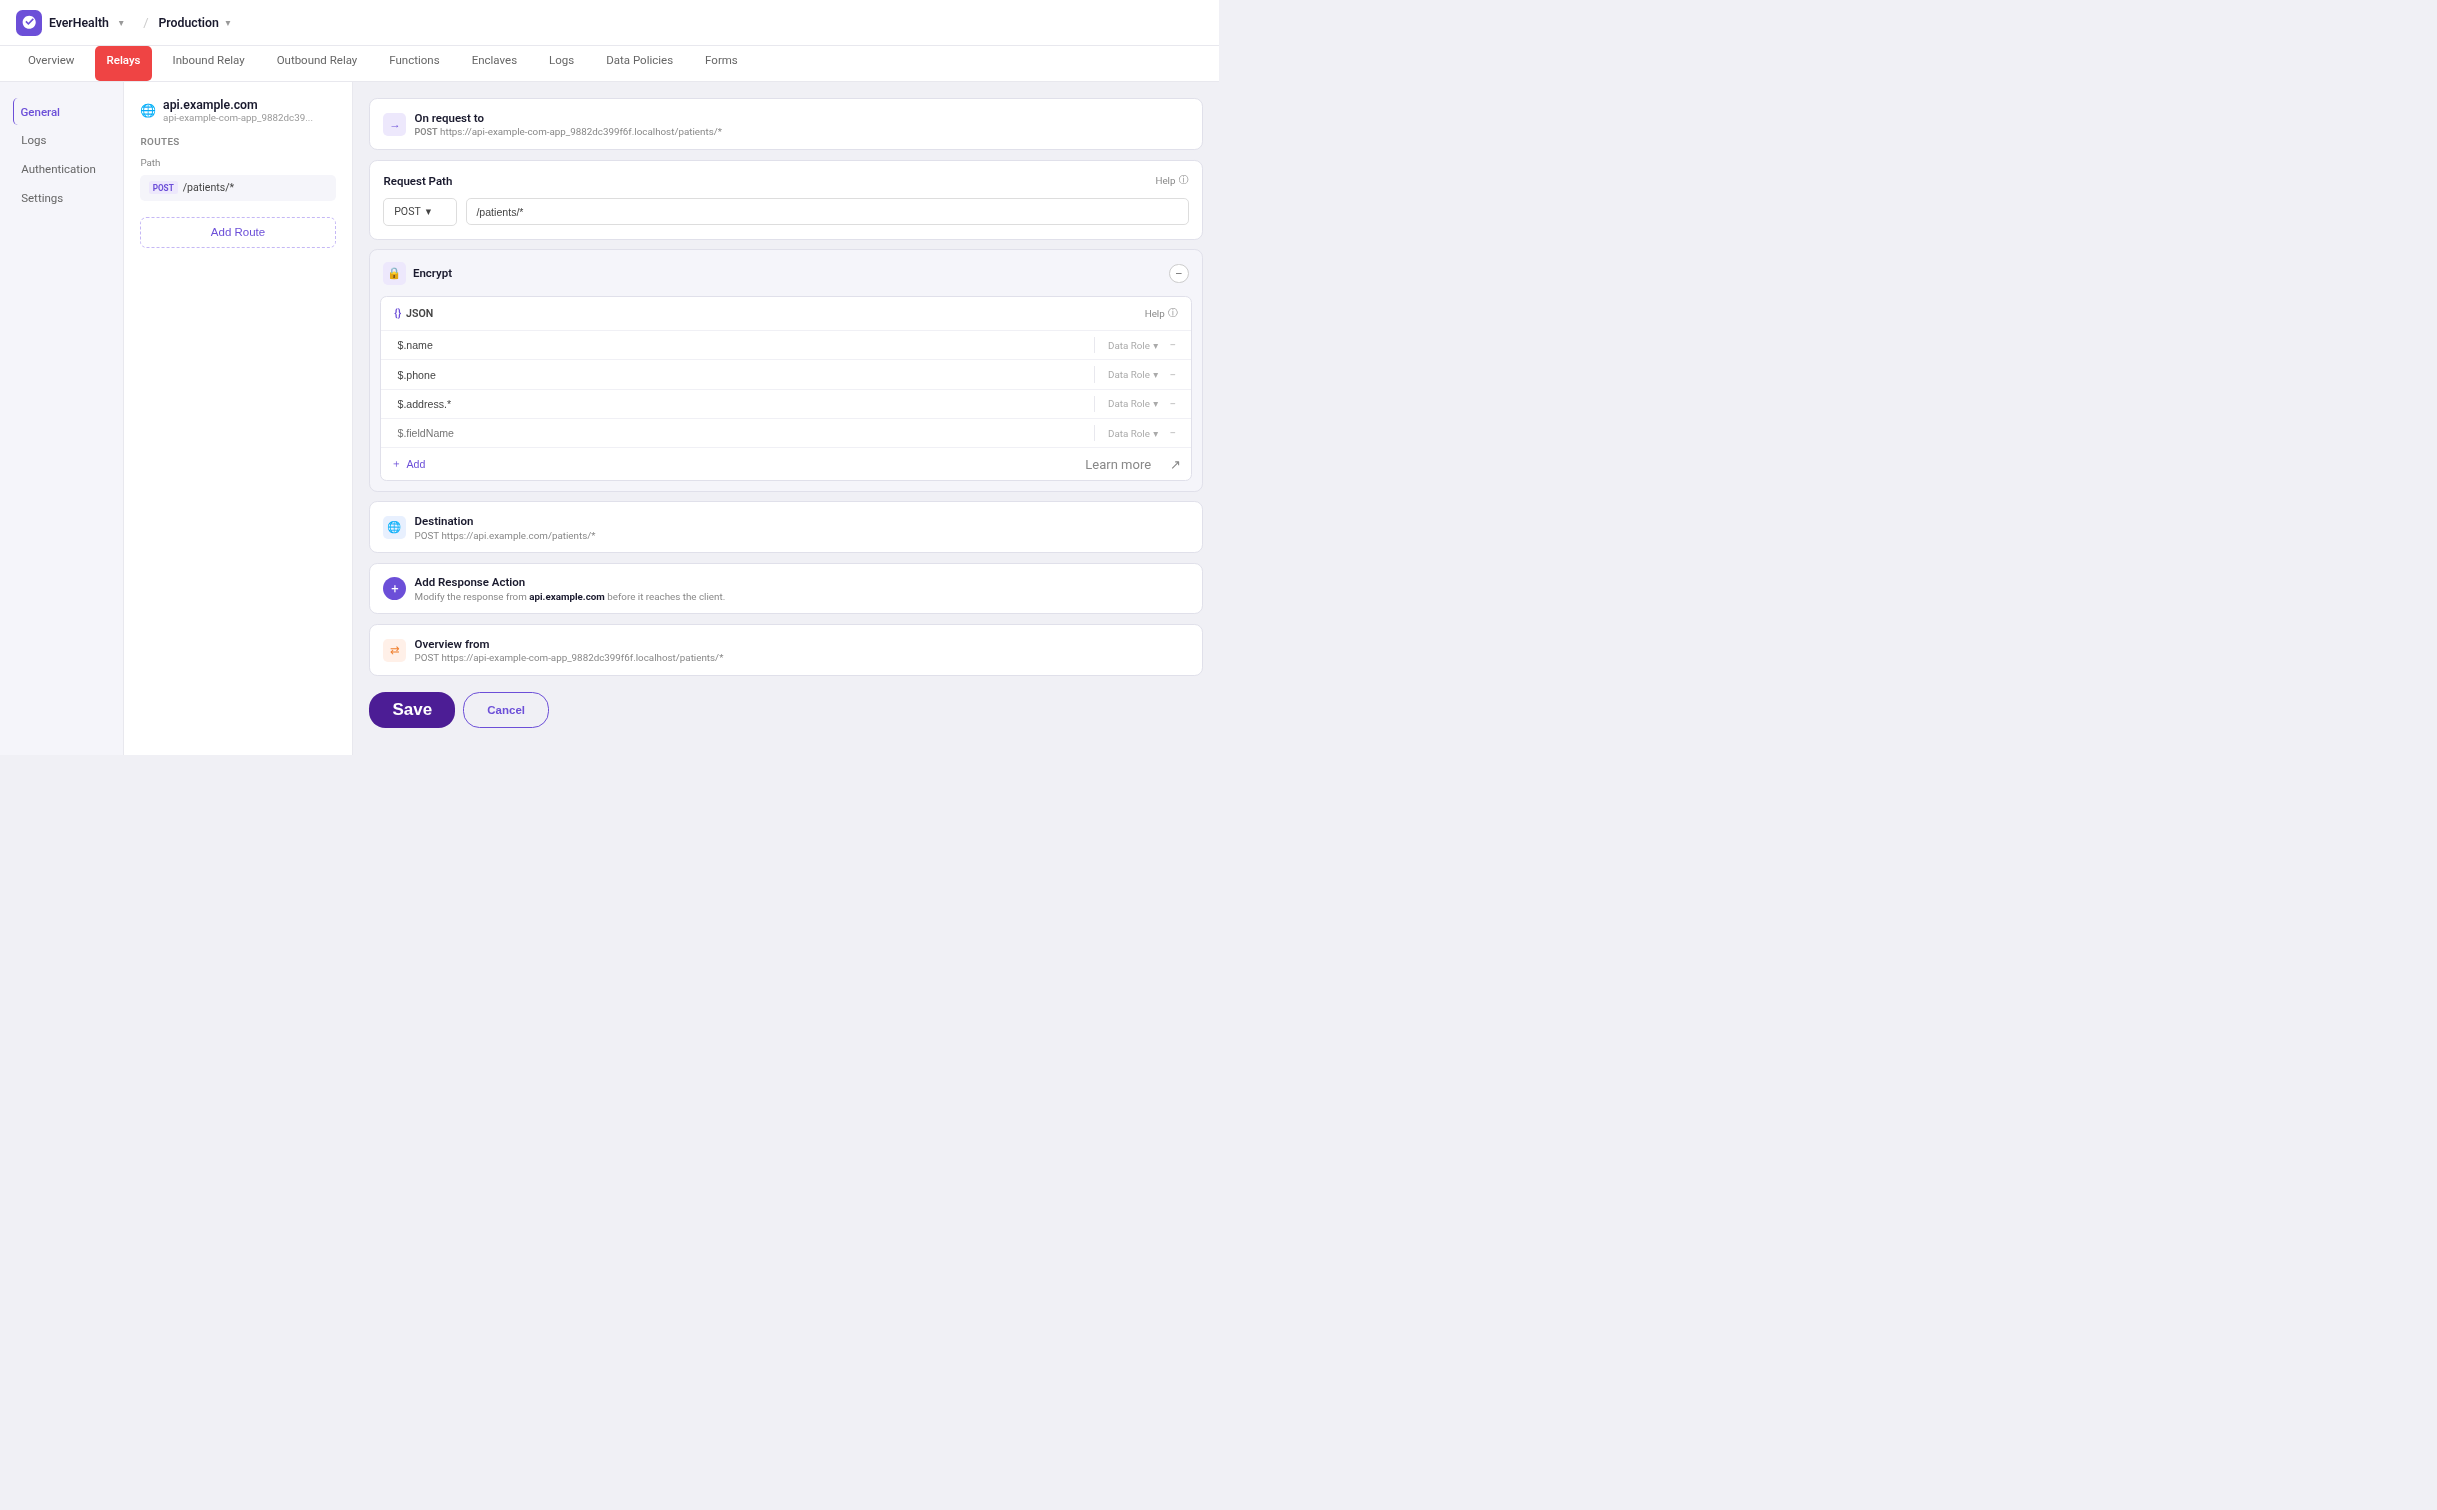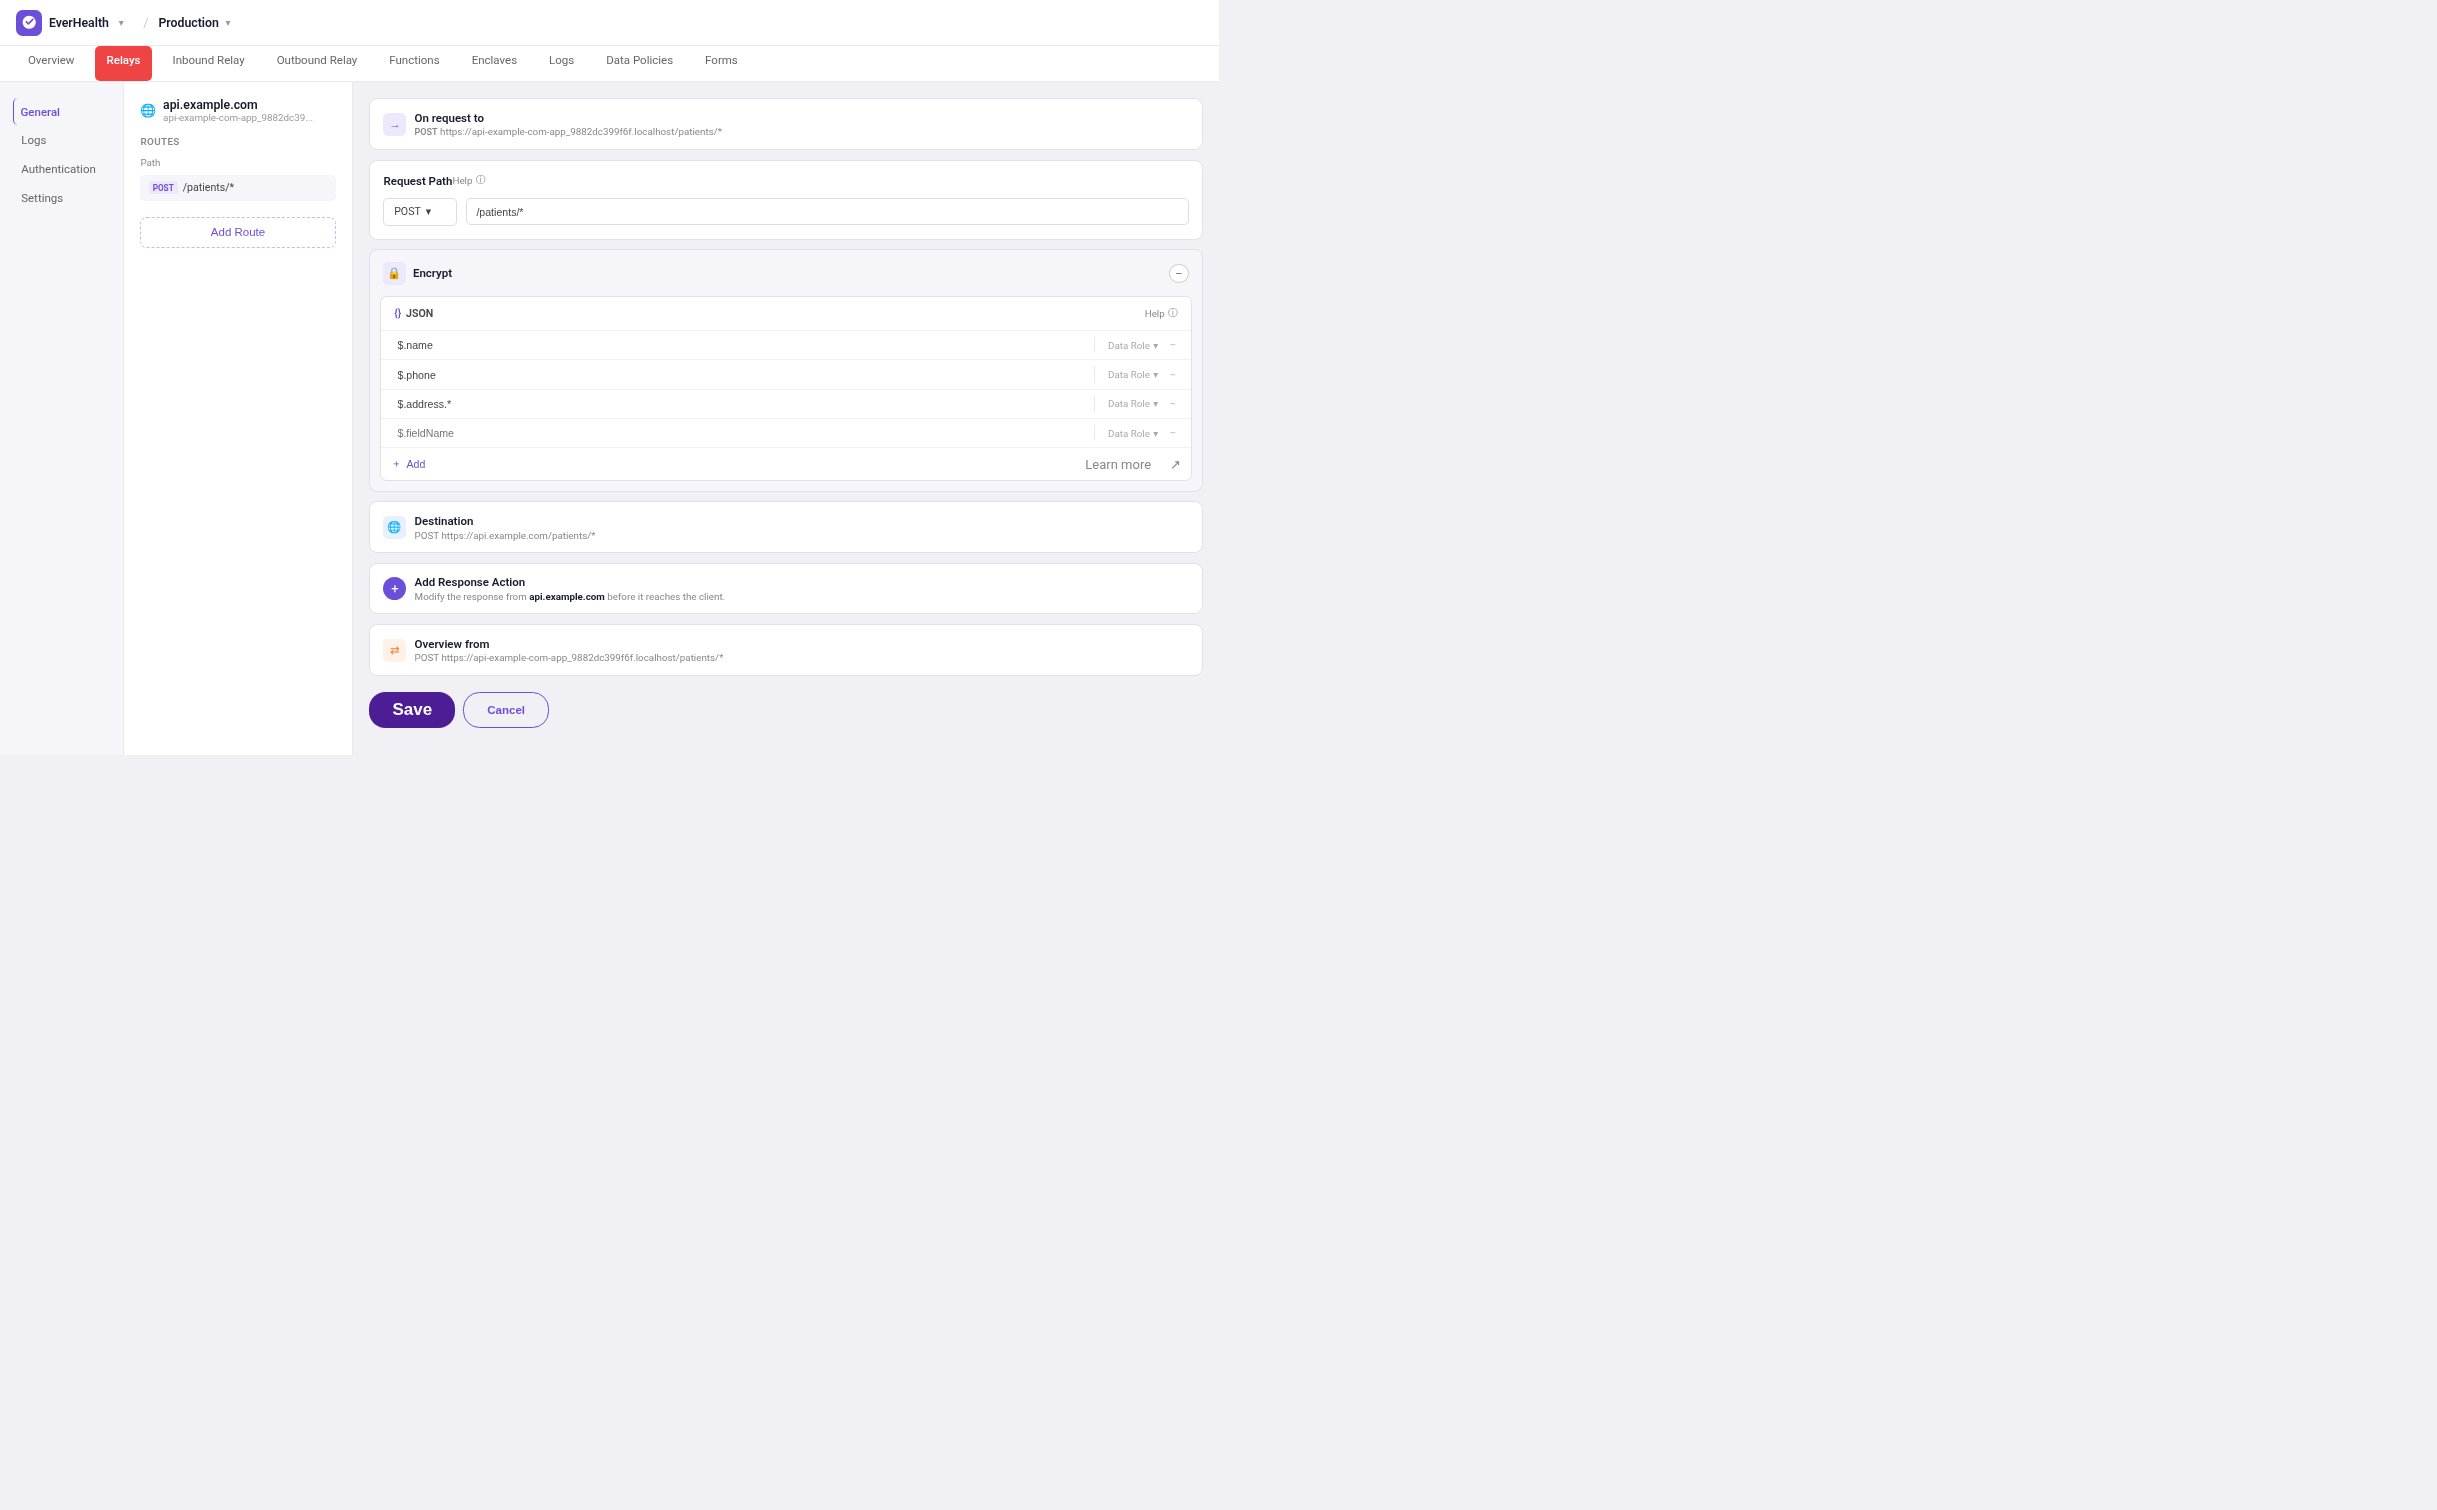--- a/index.html
+++ b/index.html
@@ -189,20 +189,21 @@
     .section-card {
       background: #fff;
       border-radius: 8.2px;
       border: 0.8px solid #e0e0ea;
       margin-bottom: 9.8px;
       padding: 13px;
     }
     .section-header {
       display: flex;
       align-items: center;
+      justify-content: space-between;
       margin-bottom: 9.8px;
     }
     .section-title { font-size: 11.5px; font-weight: 600; color: #1a1a2e; }
     .help-link { font-size: 9.8px; color: #888; cursor: pointer; display: flex; align-items: center; gap: 3.3px; }
 
     .method-path-row {
       display: flex;
       gap: 8.2px;
       align-items: center;
     }

